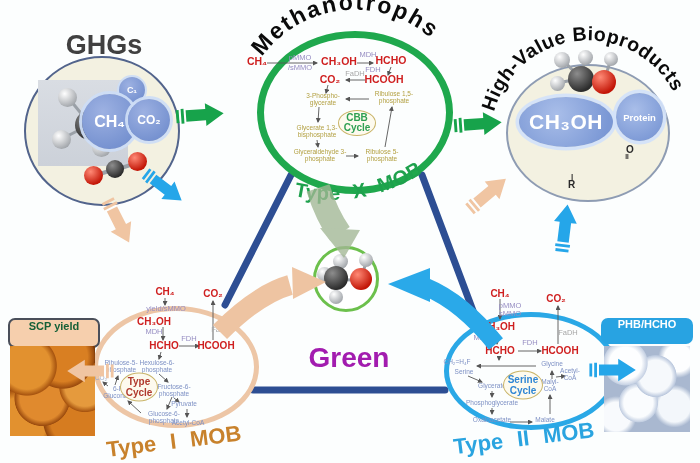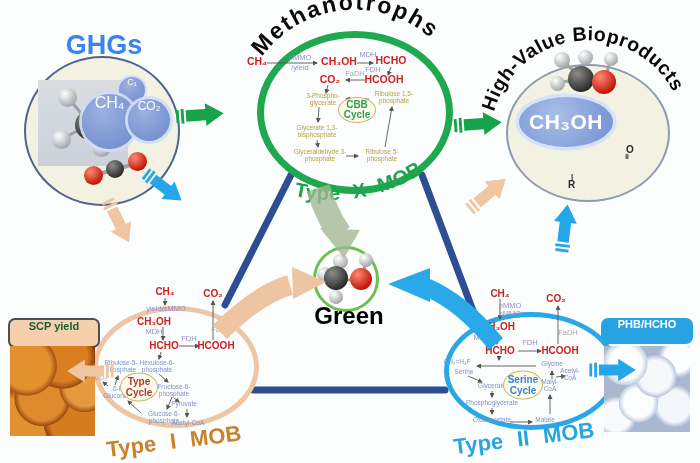--- a/index.html
+++ b/index.html
@@ -11,37 +11,37 @@
   .nw{white-space:nowrap;}
   
   .ring{position:absolute;border-radius:50%;box-sizing:border-box;}
   .ghgs-circle{left:24px;top:56px;width:156px;height:150px;background:#f3f1e1;border:2px solid #52648c;}
   .metha-circle{left:257px;top:31px;width:196px;height:163px;border:7px solid #1fa84d;background:transparent;}
   .hv-circle{left:506px;top:64px;width:164px;height:138px;background:#f3f1e1;border:2px solid #8e9cb3;}
   .gm-circle{left:313px;top:246px;width:66px;height:66px;background:#fff;border:3.5px solid #6cc04c;}
   .t1-circle{left:93px;top:306px;width:166px;height:122px;border:5px solid #edc6a6;}
   .t2-circle{left:444px;top:312px;width:174px;height:118px;border:5px solid #2aa8e6;}
   
-  .ghgs-title{left:38px;top:30px;width:132px;text-align:center;font-size:27px;font-weight:bold;color:#3b82f6;}
-  .gm-label{color:#000000;font-size:24px;font-weight:600;}
+  .ghgs-title{left:38px;top:30px;width:132px;text-align:center;font-size:27px;font-weight:bold;color:#404040;}
+  .gm-label{color:#a21caf;font-size:28px;font-weight:600;margin-top:42px;}
   .type1-label{left:174px;top:442px;font-size:22px;font-weight:bold;color:#c8822c;word-spacing:8px;
                transform:translate(-50%,-50%) rotate(-7deg);}
   .type2-label{left:524px;top:439px;font-size:22px;font-weight:bold;color:#2aa4e0;word-spacing:8px;
                transform:translate(-50%,-50%) rotate(-7deg);}
   
   .mol{position:absolute;}
   .ball{position:absolute;border-radius:50%;}
   .ball.c{background:radial-gradient(circle at 35% 30%,#8d8d8d,#2c2c2c 72%);}
   .ball.h{background:radial-gradient(circle at 35% 30%,#ffffff,#9fa3a8 78%);}
   .ball.o{background:radial-gradient(circle at 35% 30%,#ff8a76,#c21506 72%);}
   .stick{position:absolute;height:3px;background:#9aa0a7;transform-origin:0 50%;}
   .gray-patch{left:38px;top:80px;width:90px;height:86px;background:linear-gradient(#d9dde3,#ccd1d9);}
   
-  .bubble{position:absolute;border-radius:50%;display:flex;justify-content:center;
-          color:#fff;font-weight:normal;background:radial-gradient(circle at 38% 32%,#9db1e2,#7490cf 78%);
+  .bubble{position:absolute;border-radius:50%;display:flex;align-items:center;justify-content:center;
+          color:#fff;font-weight:bold;background:radial-gradient(circle at 38% 32%,#9db1e2,#7490cf 78%);
           box-shadow:0 0 0 3px rgba(206,221,246,.95);}
   .b-ch4{left:82px;top:94px;width:55px;height:55px;font-size:16px;}
   .b-co2{left:128px;top:99px;width:42px;height:42px;font-size:12px;}
   .b-c1{left:119px;top:77px;width:26px;height:26px;font-size:9px;box-shadow:0 0 0 2px rgba(206,221,246,.95);}
   
   .blue-ell{position:absolute;border-radius:50%;display:flex;align-items:center;justify-content:center;
             color:#fff;font-weight:bold;background:radial-gradient(circle at 40% 35%,#a9bee9,#7b98d5 80%);
             box-shadow:0 0 0 3.5px rgba(210,226,250,.92);}
   .ell-ch3oh{left:519px;top:97px;width:94px;height:50px;font-size:21px;letter-spacing:.5px;}
   .ell-protein{left:616px;top:93px;width:47px;height:48px;font-size:9.5px;}
@@ -151,53 +151,56 @@
         <line x1="83" y1="37" x2="81" y2="45" marker-end="url(#ah)"></line>
         <line x1="124" y1="51" x2="101" y2="51" marker-end="url(#ah)"></line>
         <line x1="74" y1="59" x2="73" y2="74" marker-end="url(#ah)"></line>
         <line x1="72" y1="92" x2="73" y2="99" marker-end="url(#ah)"></line>
         <line x1="101" y1="108" x2="113" y2="108" marker-end="url(#ah)"></line>
         <line x1="140" y1="99" x2="147" y2="59" marker-end="url(#ah)"></line>
       </g>
     </svg>
     <span class="lbl metL nw" style="left:12px;top:14px">CH₄</span>
     <span class="lbl enz nw" style="left:55px;top:10px">pMMO</span>
-    <span class="lbl enz nw" style="left:55px;top:20px">/yield</span>
+    <span class="lbl enz nw" style="left:55px;top:20px">/sMMO</span>
     <span class="lbl metL nw" style="left:94px;top:14px">CH₃OH</span>
     <span class="lbl enz nw" style="left:123px;top:7px">MDH</span>
     <span class="lbl metL nw" style="left:146px;top:13px">HCHO</span>
     <span class="lbl enz nw" style="left:128px;top:22px">FDH</span>
     <span class="lbl metL nw" style="left:139px;top:32px">HCOOH</span>
     <span class="lbl enzg nw" style="left:110px;top:26px">FaDH</span>
     <span class="lbl metL nw" style="left:85px;top:32px">CO₂</span>
     <span class="lbl oliv" style="left:78px;top:51px;width:42px">3-Phospho-glycerate</span>
     <span class="lbl oliv" style="left:149px;top:49px;width:48px">Ribulose 1,5-phosphate</span>
     <span class="lbl oliv" style="left:72px;top:83px;width:48px">Glycerate 1,3-bisphosphate</span>
     <span class="lbl oliv" style="left:75px;top:107px;width:54px">Glyceraldehyde 3-phosphate</span>
     <span class="lbl oliv" style="left:137px;top:107px;width:44px">Ribulose 5-phosphate</span>
-    <div class="cyc cbb" style="left:112px;top:62px;width:36px;height:24px">
+    <div class="cyc cbb" style="left:112px;top:75px;width:36px;height:24px">
       <span>CBB</span>
       <span>Cycle</span>
     </div>
   </div>
 
   <div class="ring hv-circle"></div>
   <div class="mol" style="left:550px;top:50px;width:72px;height:54px;z-index:1">
     <div class="stick" style="left:31px;top:27px;width:23px;transform:rotate(7deg)"></div>
     <div class="stick" style="left:31px;top:27px;width:27px;transform:rotate(225deg)"></div>
     <div class="stick" style="left:31px;top:27px;width:22px;transform:rotate(-78deg)"></div>
     <div class="stick" style="left:31px;top:27px;width:24px;transform:rotate(169deg)"></div>
     <div class="stick" style="left:54px;top:30px;width:24px;transform:rotate(-73deg)"></div>
     <div class="ball h" style="left:4px;top:2px;width:16px;height:16px"></div>
     <div class="ball h" style="left:28px;top:0;width:15px;height:15px"></div>
     <div class="ball h" style="left:0;top:26px;width:15px;height:15px"></div>
     <div class="ball h" style="left:54px;top:2px;width:14px;height:14px"></div>
     <div class="ball c" style="left:18px;top:16px;width:26px;height:26px"></div>
     <div class="ball o" style="left:42px;top:20px;width:24px;height:24px"></div>
   </div>
+  <div class="blue-ell ell-protein" style="z-index:1">
+      <span>Protein</span>
+    </div>
   <div class="blue-ell ell-ch3oh" style="z-index:1">
       <span>CH₃OH</span>
     </div>
   <div class="abs formula" style="z-index:1">
     <span class="fo">O</span>
     <span class="fdb">‖</span>
     <span class="fb">|</span>
     <span class="fr">R</span>
   </div>
 

